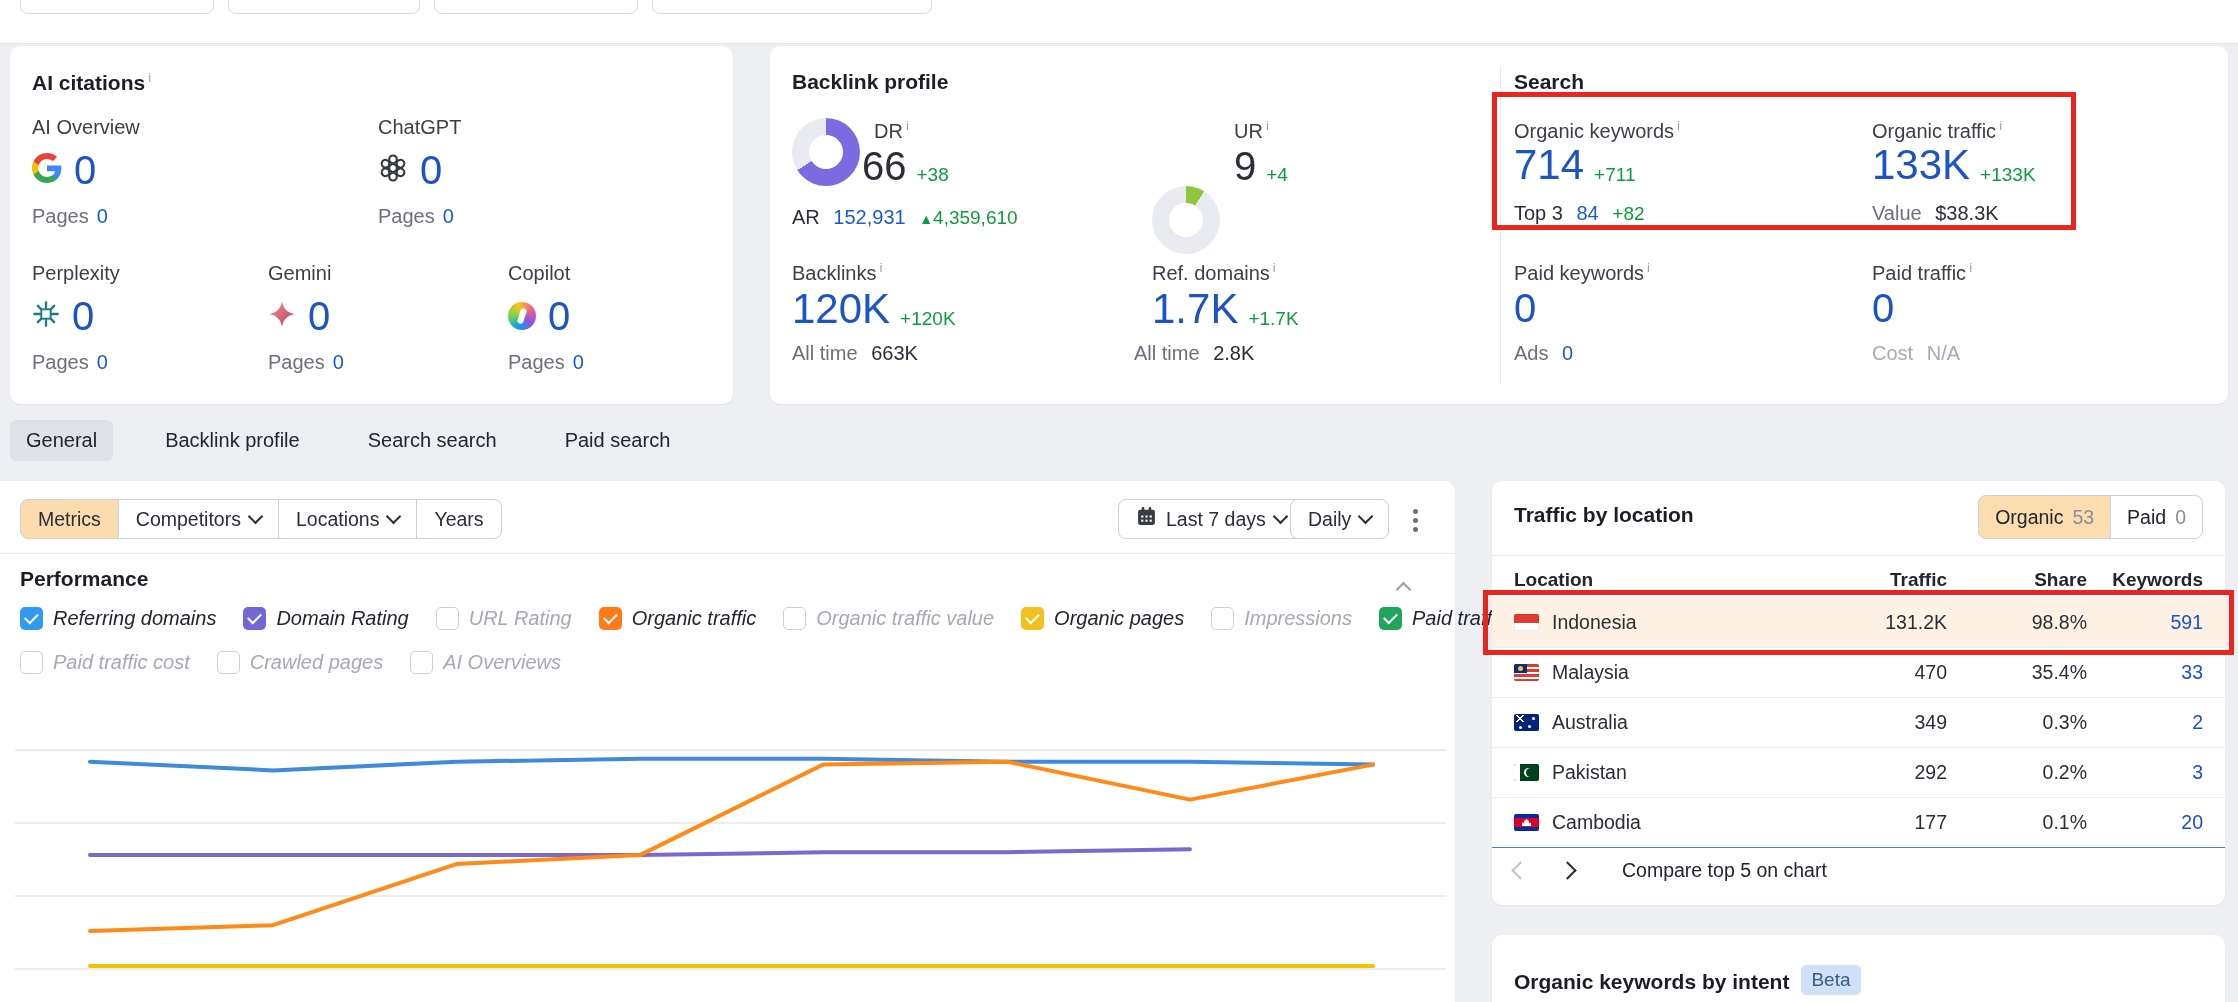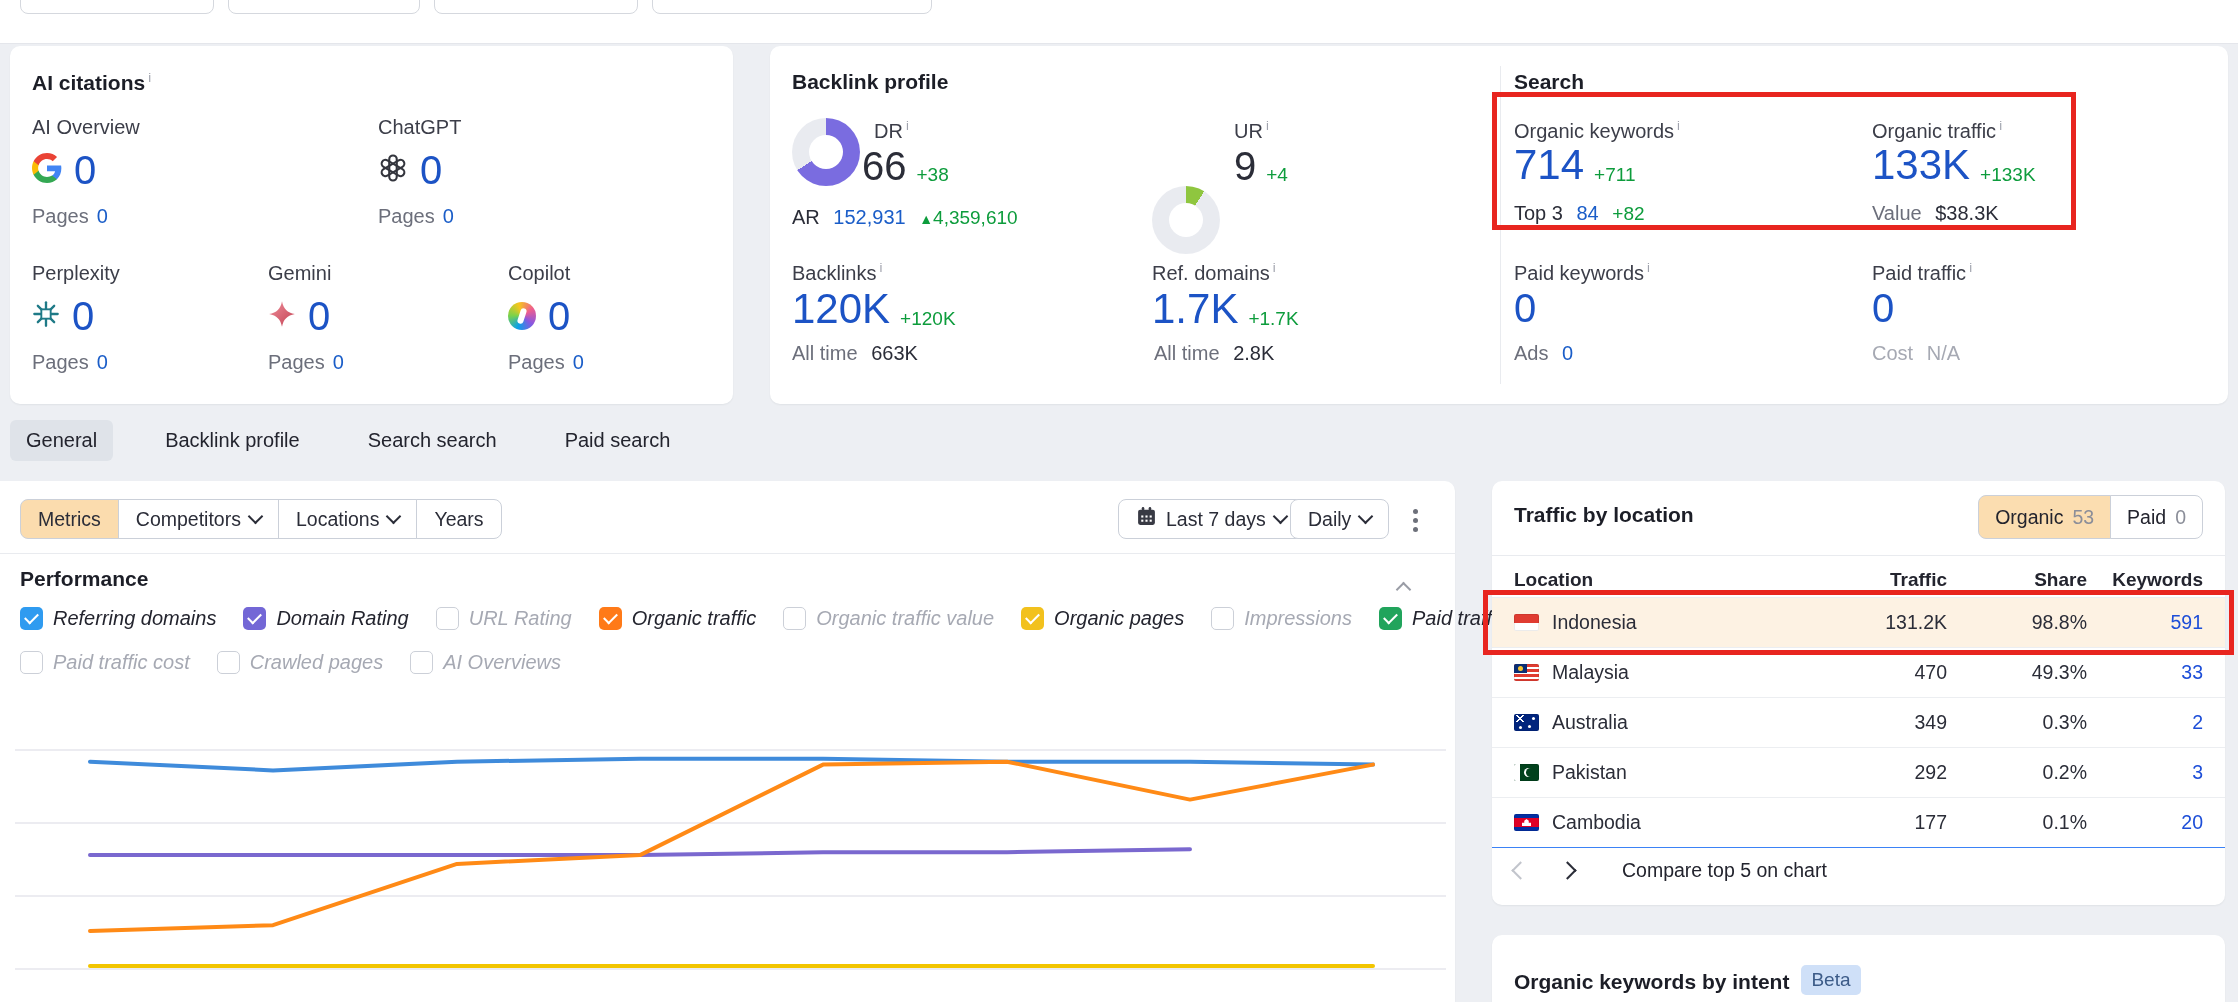--- a/index.html
+++ b/index.html
@@ -224,21 +224,21 @@
       <span style="margin-left:8px;color:#2b2d38;">663K</span>
     </div>
 
     <div class="abs lbl" style="left:382px;top:214px;">
       <span>Ref. domains</span><sup class="inf">i</sup>
     </div>
     <div class="abs vrow" style="left:382px;top:242px;">
       <span class="big">1.7K</span>
       <span class="grn">+1.7K</span>
     </div>
-    <div class="abs sub20" style="left:384px;top:296px;">
+    <div class="abs sub20" style="left:364px;top:296px;">
       <span class="mut">All time</span>
       <span style="margin-left:8px;color:#2b2d38;">2.8K</span>
     </div>
 
     <div class="divider-v" style="left:730px;top:20px;height:318px;"></div>
 
     <div class="abs ctitle" style="left:744px;top:24px;">Search</div>
 
     <div class="abs lbl" style="left:744px;top:72px;">
       <span>Organic keywords</span><sup class="inf">i</sup>
@@ -439,21 +439,21 @@
       </div>
       <div class="lgrid loc-row">
         <span class="cname">
             <span class="flag" style="background:repeating-linear-gradient(#e03c31 0 2.5px,#fff 2.5px 5px);">
               <span style="position:absolute;left:0;top:0;width:13px;height:9px;background:#0a2d73;"></span>
               <span style="position:absolute;left:4px;top:2px;width:5px;height:5px;border-radius:50%;background:#f7c52e;"></span>
             </span>
             <span>Malaysia</span>
           </span>
         <span class="r">470</span>
-        <span class="r">49.3%</span>
+        <span class="r">35.4%</span>
         <span class="r kw">33</span>
       </div>
       <div class="lgrid loc-row">
         <span class="cname">
             <span class="flag" style="background:#00247d;">
               <span style="position:absolute;left:1px;top:1px;width:10px;height:7px;background:linear-gradient(45deg,transparent 42%,#fff 42% 58%,transparent 58%),linear-gradient(-45deg,transparent 42%,#fff 42% 58%,transparent 58%);"></span>
               <span style="position:absolute;right:4px;top:3px;width:3px;height:3px;background:#fff;border-radius:50%;"></span>
               <span style="position:absolute;right:8px;bottom:3px;width:3px;height:3px;background:#fff;border-radius:50%;"></span>
               <span style="position:absolute;left:5px;bottom:2px;width:3px;height:3px;background:#fff;border-radius:50%;"></span>
             </span>

